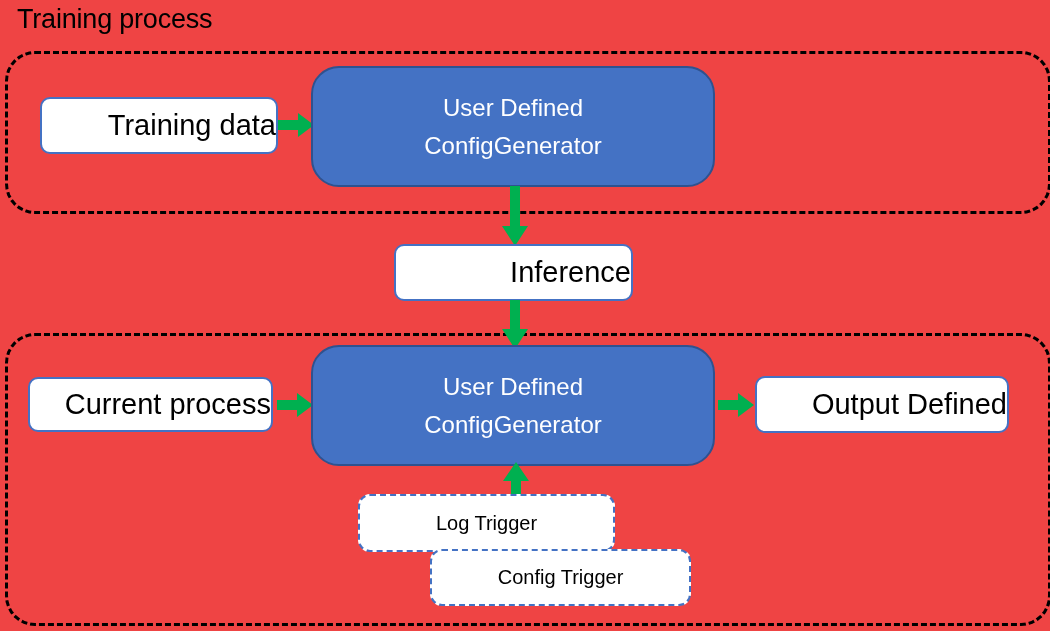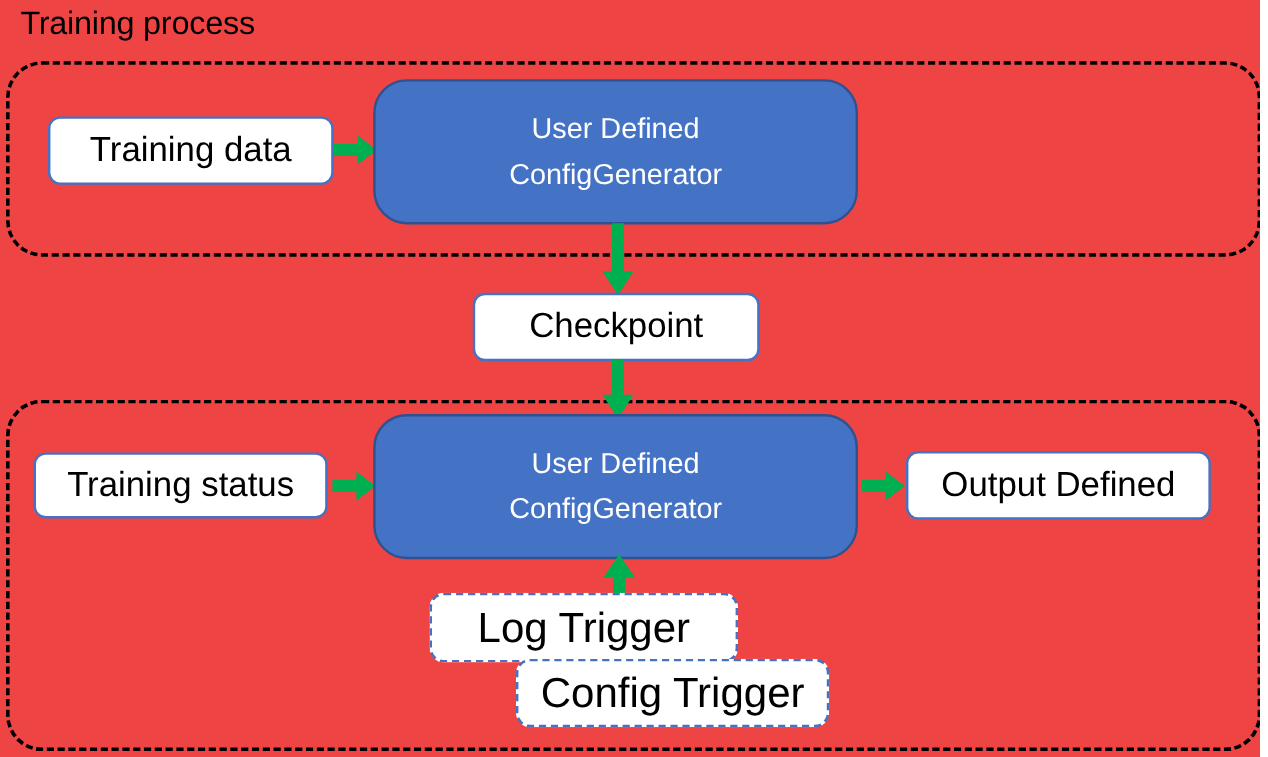--- a/index.html
+++ b/index.html
@@ -57,34 +57,35 @@
     justify-content: center;
     text-align: center;
     border-radius: 10px;
   }
   .node-white {
     background: #ffffff;
     border: 2px solid #4472C4;
     color: #000000;
     font-size: 29px;
     line-height: 33px;
+    justify-content: flex-end;
   }
   .node-blue {
     background: #4472C4;
     border: 2px solid #2F528F;
     color: #ffffff;
     font-size: 24px;
     line-height: 38px;
     border-radius: 28px;
   }
   .node-dashed {
     background: #ffffff;
     border: 2px dashed #4472C4;
     color: #000000;
-    font-size: 35px;
+    font-size: 20px;
     line-height: 33px;
     border-radius: 12px;
   }
 
   #node-training-data { left: 40px;  top: 97px;  width: 238px; height: 57px; }
   #node-train-generator { left: 311px; top: 66px;  width: 404px; height: 121px; }
   #node-checkpoint   { left: 394px; top: 244px; width: 239px; height: 57px; }
   #node-current-status { left: 28px; top: 377px; width: 245px; height: 55px; }
   #node-infer-generator { left: 311px; top: 345px; width: 404px; height: 121px; }
   #node-output-config { left: 755px; top: 376px; width: 254px; height: 57px; }
@@ -128,31 +129,31 @@
     </span>
   </div>
 
   <div class="arrow" id="arrow-generator-checkpoint" style="left:502px; top:186px;">
     <svg width="26" height="60" viewBox="0 0 26 60">
       <path d="M8 0 H18 V40 H26 L13 60 L0 40 H8 Z" fill="#00B050"></path>
     </svg>
   </div>
 
   <div class="node node-white" id="node-checkpoint">
-    <span>Checkpoint</span>
+    <span>Inference</span>
   </div>
 
   <div class="arrow" id="arrow-checkpoint-infer" style="left:502px; top:300px;">
     <svg width="26" height="49" viewBox="0 0 26 49">
       <path d="M8 0 H18 V29 H26 L13 49 L0 29 H8 Z" fill="#00B050"></path>
     </svg>
   </div>
 
   <div class="node node-white" id="node-current-status">
-    <span>Training status</span>
+    <span>Current process</span>
   </div>
 
   <div class="arrow" id="arrow-status-infer" style="left:277px; top:393px;">
     <svg width="36" height="24" viewBox="0 0 36 24">
       <path d="M0 7 H20 V0 L36 12 L20 24 V17 H0 Z" fill="#00B050"></path>
     </svg>
   </div>
 
   <div class="node node-blue" id="node-infer-generator">
     <span class="label-lines">

